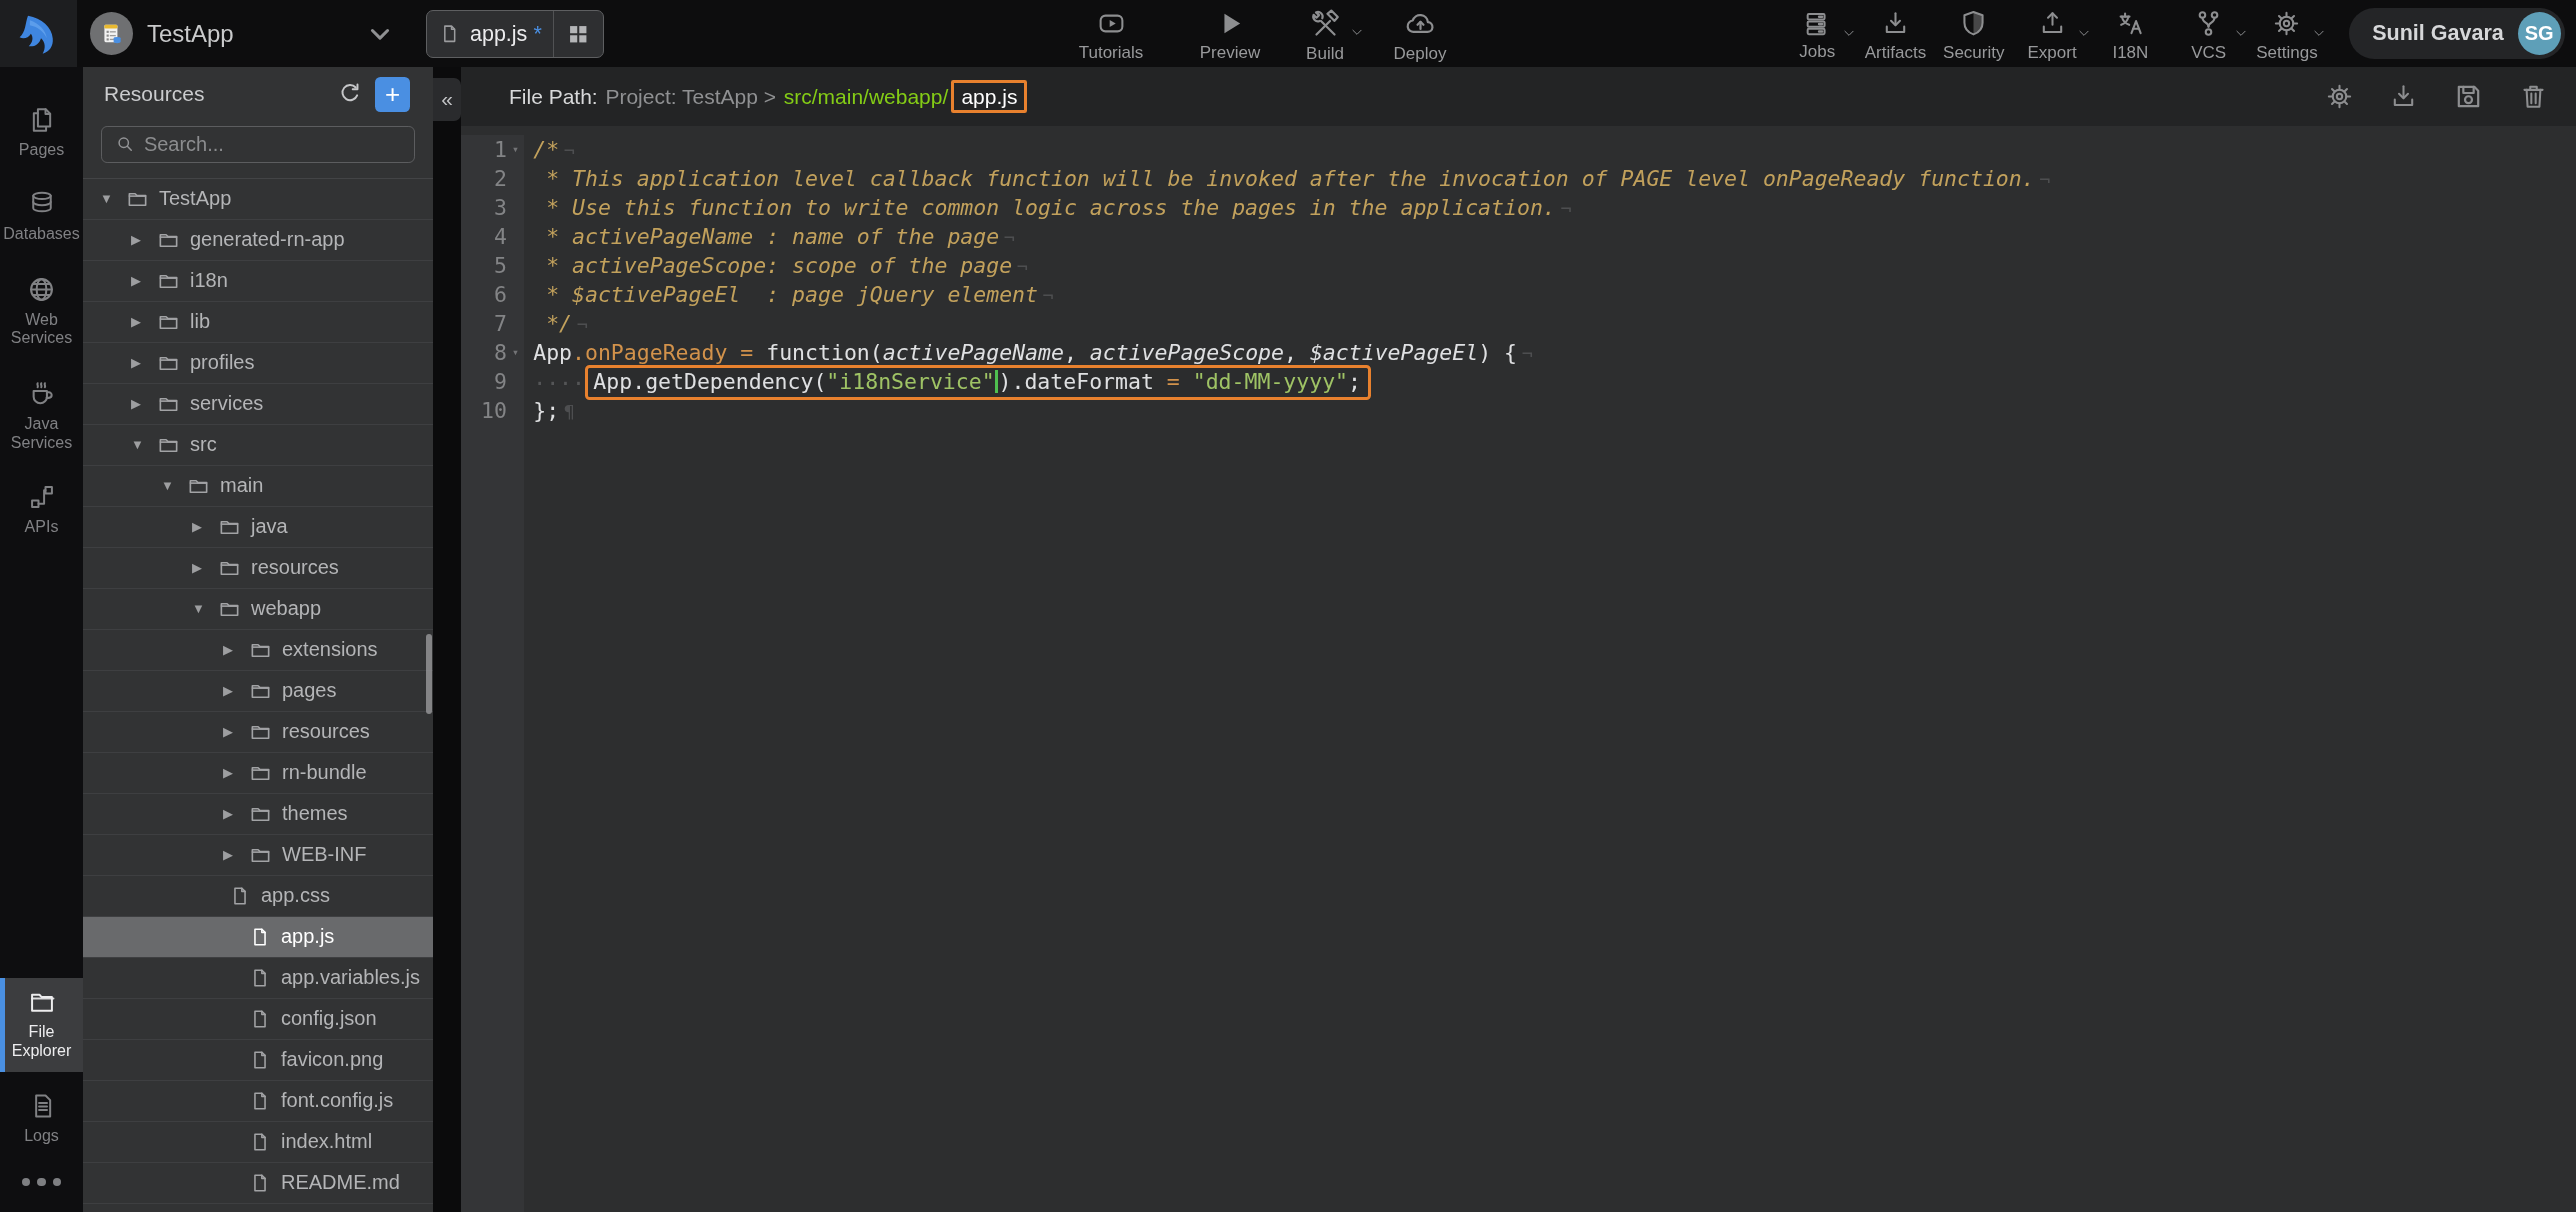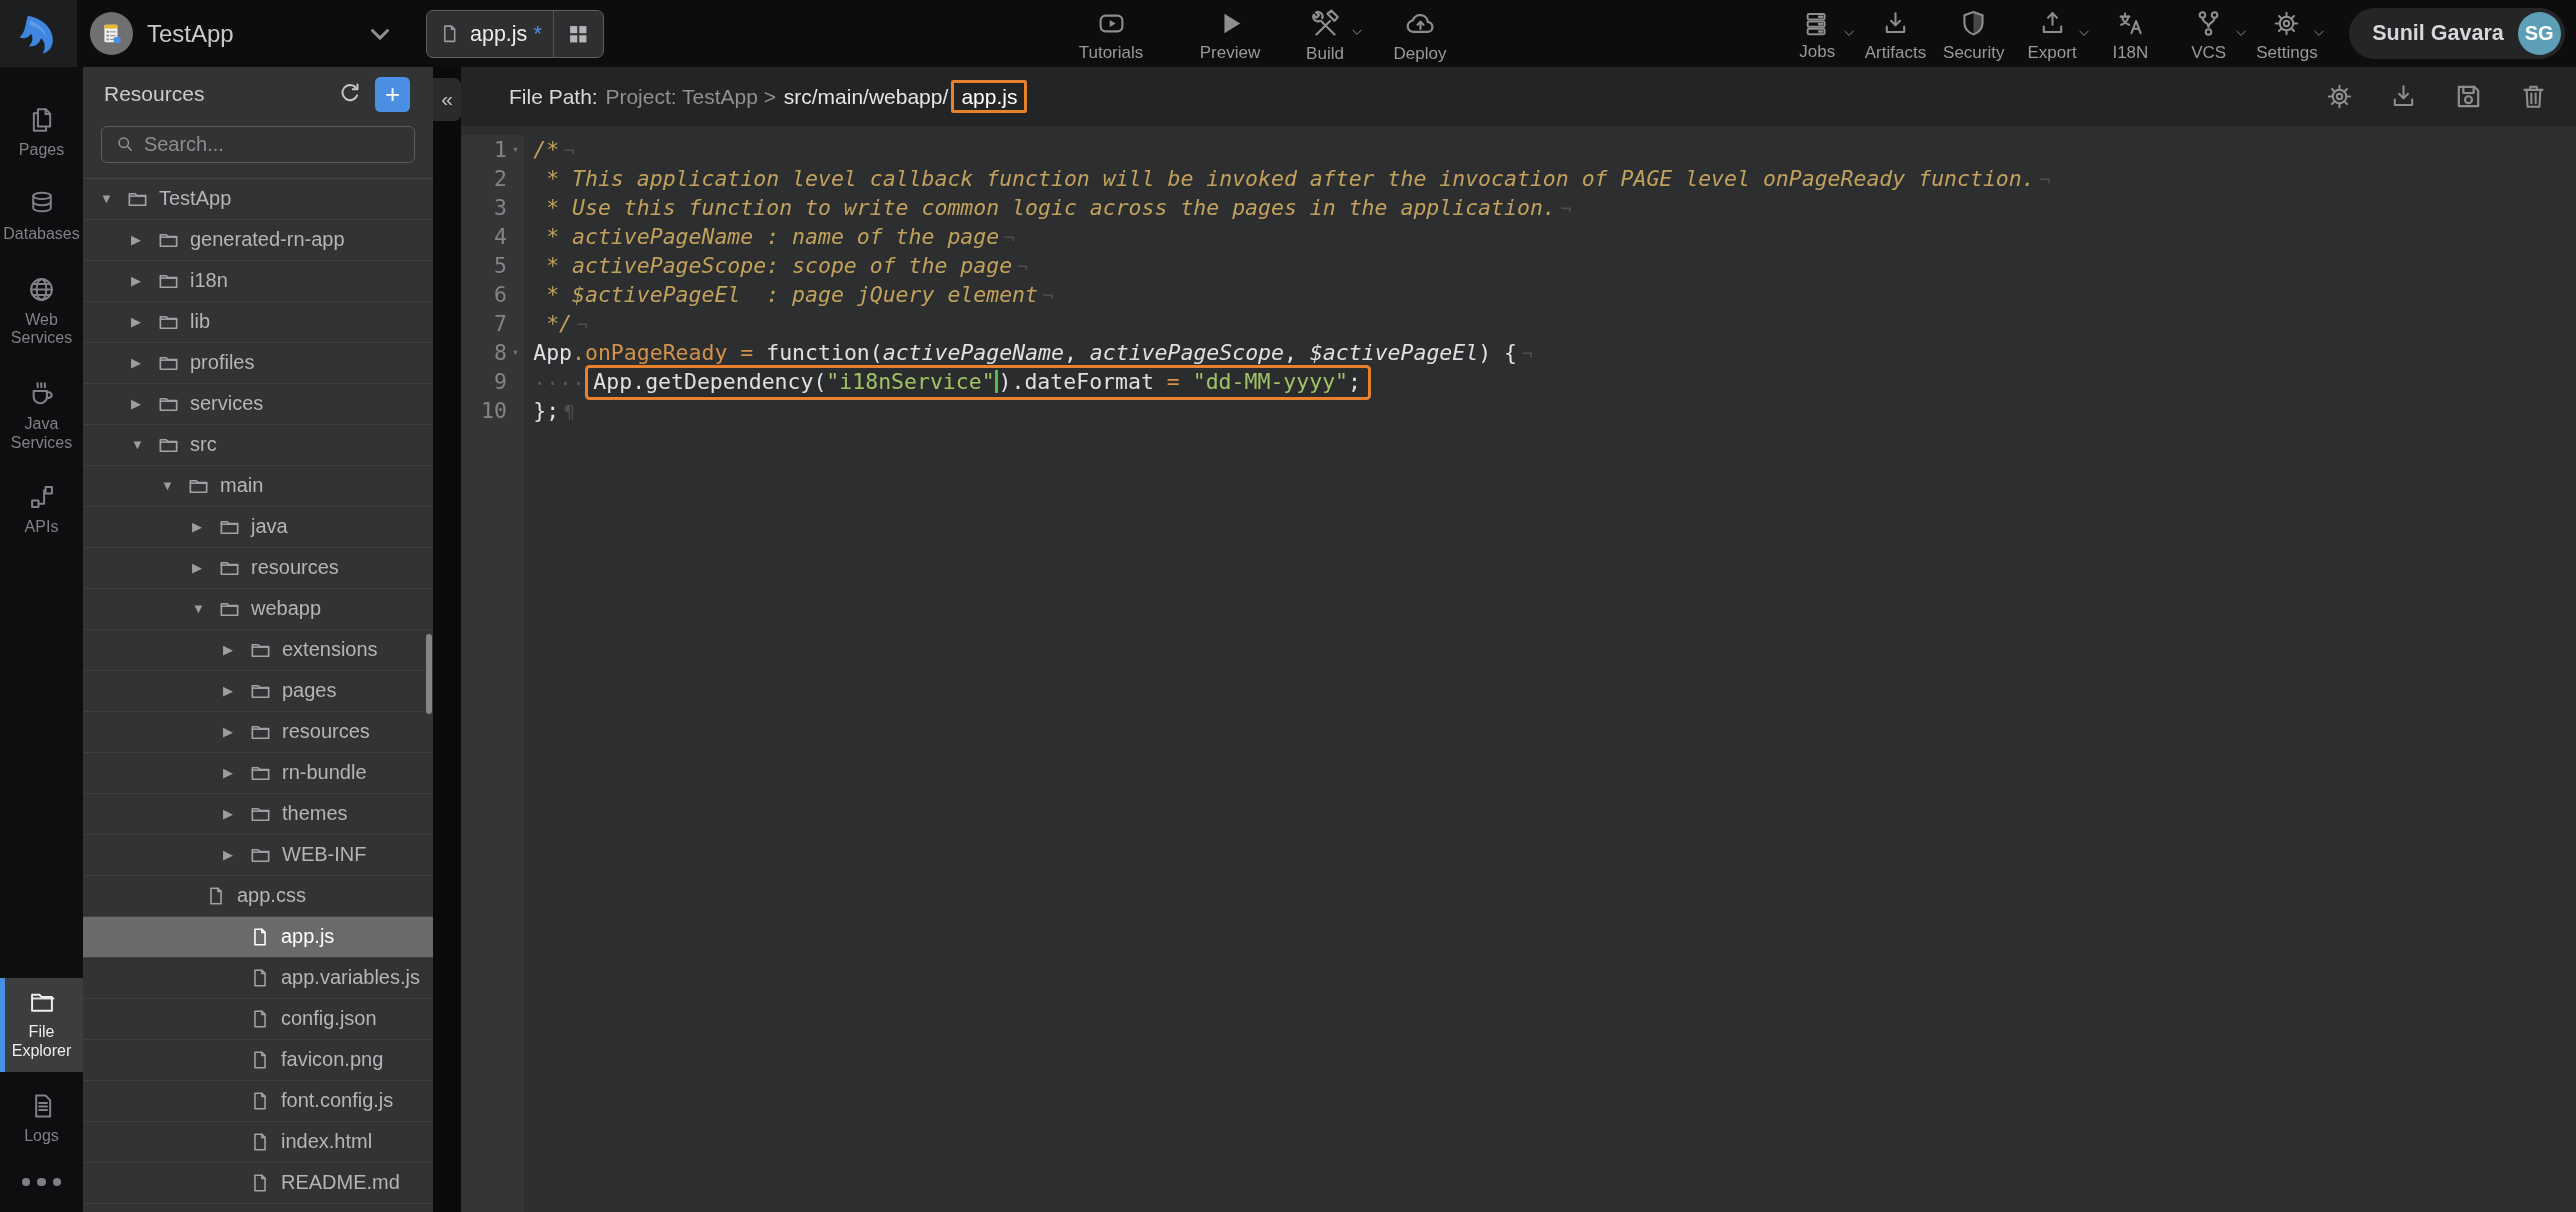--- a/index.html
+++ b/index.html
@@ -76,21 +76,21 @@
   .row.selected .ficon { color:#fff; }
   .sb-thumb { position:absolute; right:1.5px; top:567px; width:5.4px; height:80px; border-radius:3.1px;
               background:#98999b; opacity:.8; cursor:pointer; }
 
   
   .editor { flex:1; margin-left:28px; background:#2d2e2f; display:flex; flex-direction:column; }
   .ed-head { height:59px; background:#232425; display:flex; align-items:center; padding:0 28px 0 34px;
              font-size:21px; flex:none; }
   .bc-prefix { color:#d8d9da; margin-right:7.7px;margin-left:14px; }
   .bc-project { color:#8f9092; margin-right:7.7px; }
-  .bc-path { color:#e5e5e5; }
+  .bc-path { color:#84cc16; }
   .bc-file { color:#fff; border:3.1px solid #e8812e; border-radius:2.3px; padding:1.5px 7px; margin-left:3.1px; }
   .ed-actions { margin-left:auto; display:flex; align-items:center; gap:35px; color:#8d8e90; }
   .ed-actions .icn { cursor:pointer; }
 
   .code { flex:1; display:flex; font-family:"DejaVu Sans Mono", monospace; font-size:21.5px;
           line-height:29px; padding-top:9.2px; }
   .gutter { width:63px; background:#343537; color:#838486; flex:none; }
   .gnum { height:29px; display:flex; justify-content:flex-end; align-items:center; }
   .gnum .num { text-align:right; }
   .gnum .fold { width:17px; font-size:11.5px; color:#737476; text-align:center; }
@@ -595,21 +595,21 @@
         <div class="row " style="padding-left:140px">
       <span class="arrow">▶</span>
           <span class="icn ficon">
             <svg width="23" height="23" viewBox="0 0 24 24" fill="none" stroke="currentColor" stroke-width="1.7" stroke-linecap="round" stroke-linejoin="round">
               <path d="M3.5 19v-12h6l2 2h9v10z"></path>
               <path d="M3.5 9.5h17" opacity=".9"></path>
             </svg>
           </span>
       <span>WEB-INF</span>
     </div>
-        <div class="row " style="padding-left:96px">
+        <div class="row " style="padding-left:120px">
       <span class="arrow"></span>
           <span class="icn ficon">
             <svg width="22" height="22" viewBox="0 0 24 24" fill="none" stroke="currentColor" stroke-width="1.7" stroke-linecap="round" stroke-linejoin="round">
               <path d="M6.5 3.5h7.5l3.5 3.5v13.5H6.5z"></path>
               <path d="M14 3.5V7h3.5"></path>
             </svg>
           </span>
       <span>app.css</span>
     </div>
         <div class="row selected" style="padding-left:140px">

